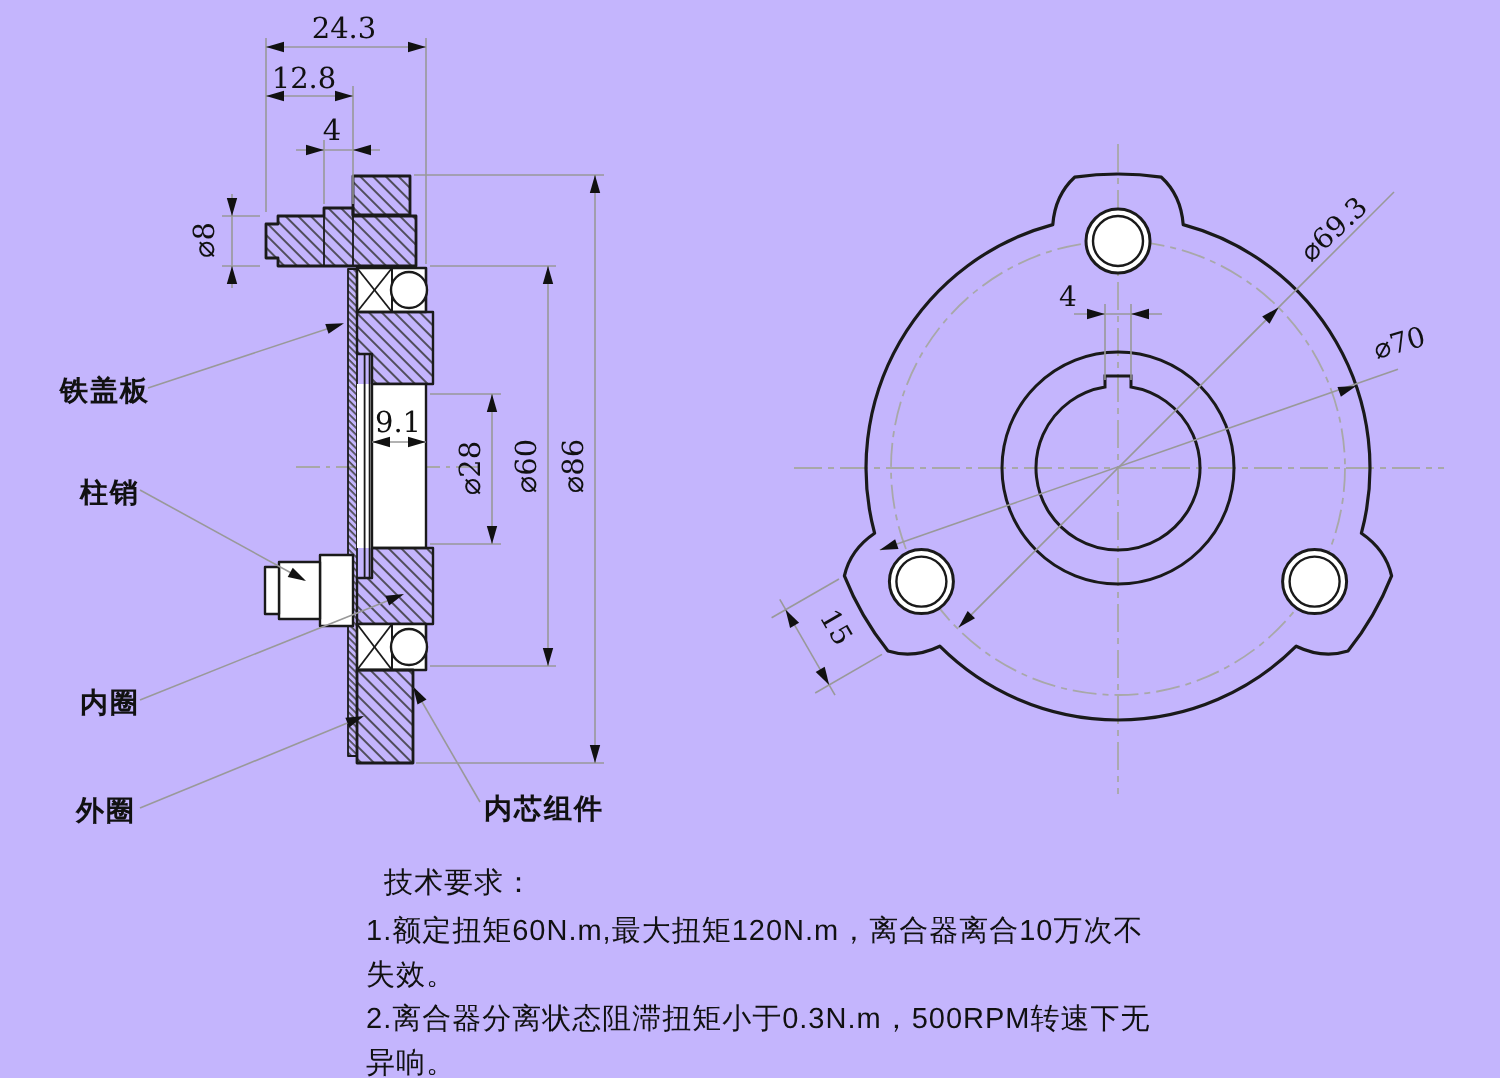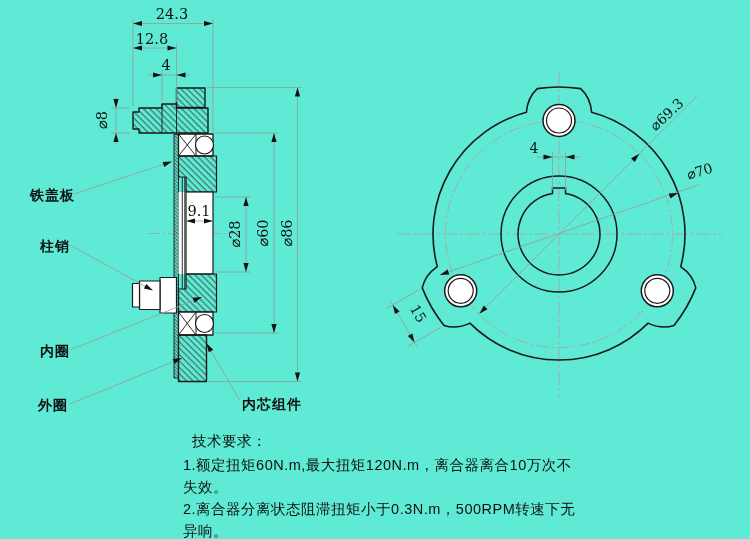--- a/index.html
+++ b/index.html
@@ -1,16 +1,16 @@
 <!DOCTYPE html>
 <html><head>
 <meta charset="utf-8">
 <style>
   html,body{margin:0;padding:0;background:#fff;}
-  #stage{width:750px;height:539px;position:relative;background:#5eead4;overflow:hidden;}
+  #stage{width:750px;height:539px;position:relative;background:#c4b5fd;overflow:hidden;}
   svg{display:block;}
   text{fill:#111;}
   .dim{font-family:"DejaVu Serif",serif;font-size:14.5px;}
   .dim-sm{font-family:"DejaVu Serif",serif;font-size:14px;}
   .cjk{font-family:"Liberation Sans","DejaVu Sans",sans-serif;font-size:14px;font-weight:bold;letter-spacing:1px;}
   .tech{font-family:"Liberation Sans","DejaVu Sans",sans-serif;font-size:14.5px;font-weight:normal;letter-spacing:0.5px;}
 </style>
 </head>
 <body>
 

